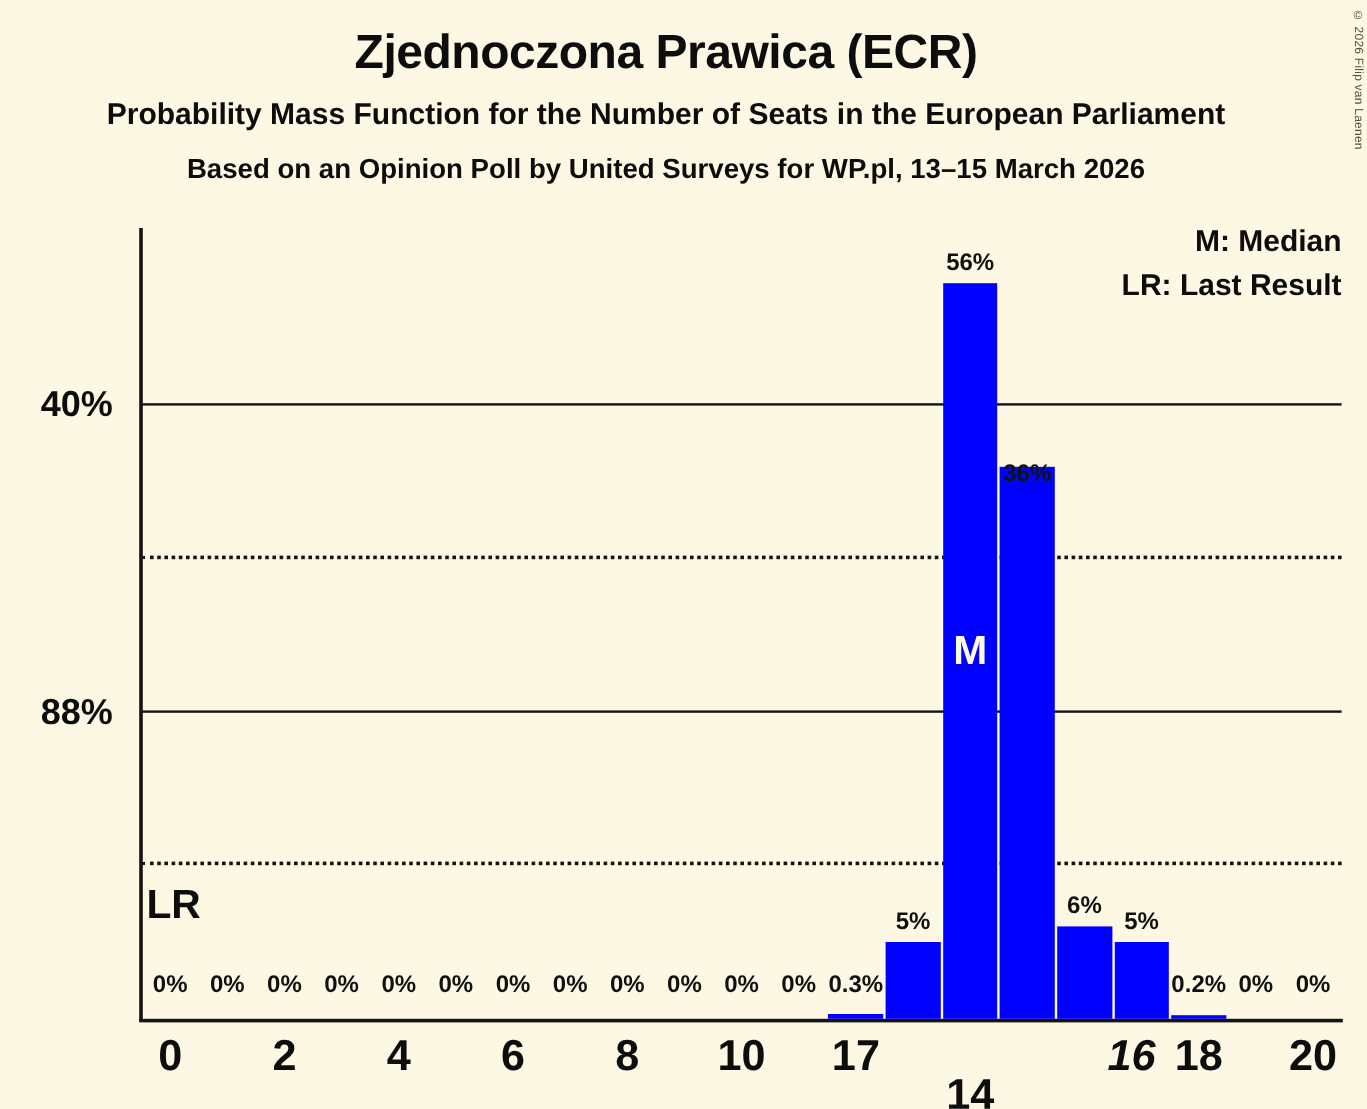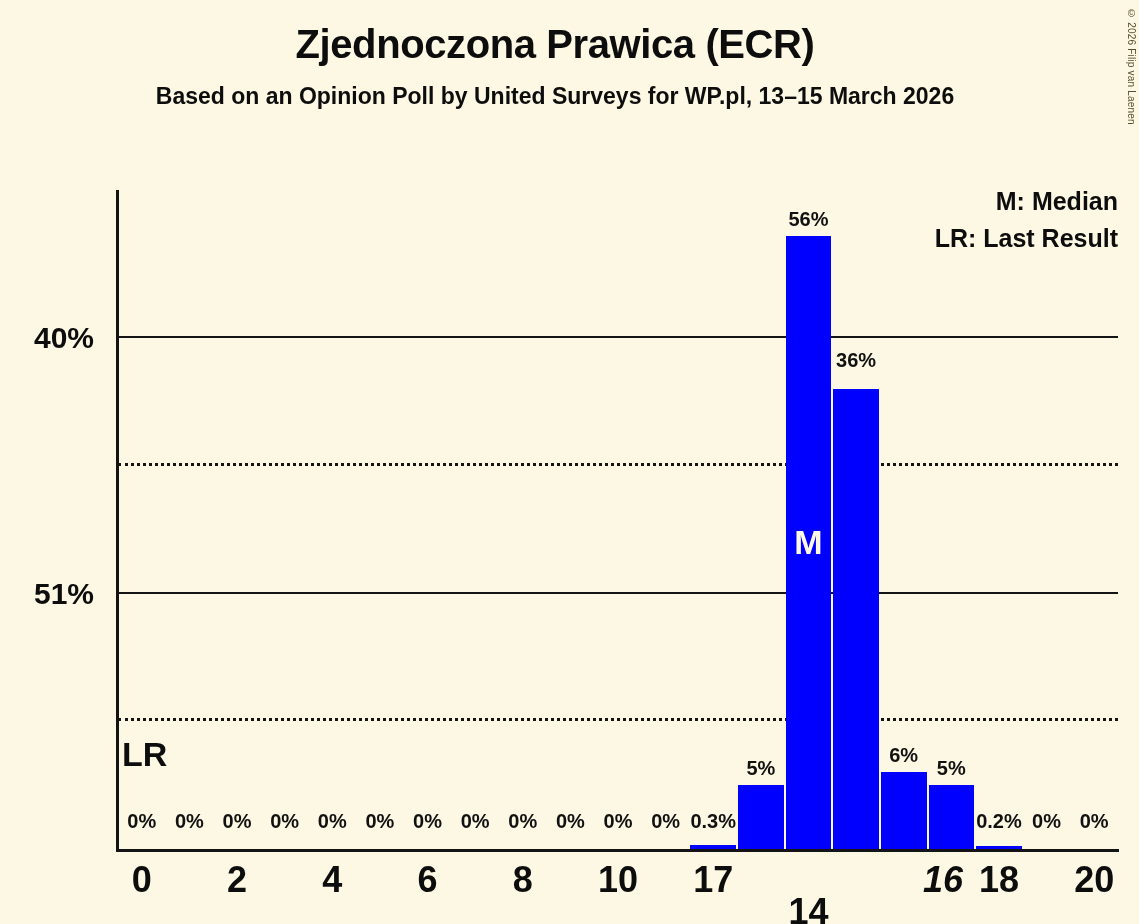--- a/index.html
+++ b/index.html
@@ -182,39 +182,40 @@
     white-space: nowrap;
   }
 </style>
 </head>
 <body>
 
 <div id="copyright">© 2026 Filip van Laenen</div>
 
 <div id="title-block">
   <div id="chart-title">Zjednoczona Prawica (ECR)</div>
+  <div id="chart-subtitle">Probability Mass Function for the Number of Seats in the European Parliament</div>
   <div id="chart-subsubtitle">Based on an Opinion Poll by United Surveys for WP.pl, 13–15 March 2026</div>
 </div>
 
 <div id="legend">
   <div class="legend-entry">M: Median</div>
   <div class="legend-entry">LR: Last Result</div>
 </div>
 
 <div id="plot">
   <div id="y-axis-line"></div>
   <div id="x-axis-line"></div>
   <div id="gridlines">
       <div class="gridline solid" style="bottom: 255.426px;"></div>
       <div class="gridline solid" style="bottom: 510.853px;"></div>
       <div class="gridline dotted" style="bottom: 127.713px;"></div>
       <div class="gridline dotted" style="bottom: 383.14px;"></div>
     </div>
   <div id="ytick-labels">
-      <div class="ytick-label" style="bottom: 240.426px;">51%</div>
+      <div class="ytick-label" style="bottom: 240.426px;">88%</div>
       <div class="ytick-label" style="bottom: 495.853px;">40%</div>
     </div>
   <div id="bars">
       <div class="bar-slot" style="left: 0px; width: 47.619px; height: 659px;">
         <div class="bar-value" style="bottom: 18px;">0%</div>
         <div class="lr-mark">LR</div>
       </div>
       <div class="bar-slot" style="left: 47.619px; width: 47.619px; height: 659px;">
         <div class="bar-value" style="bottom: 18px;">0%</div>
       </div>
@@ -256,21 +257,21 @@
         <div class="bar" style="height: 63.8566px; background: rgb(0, 0, 255);"></div>
         <div class="bar-value" style="bottom: 70.8566px;">5%</div>
       </div>
       <div class="bar-slot" style="left: 666.667px; width: 47.619px; height: 659px;">
         <div class="bar" style="height: 613.023px; background: rgb(0, 0, 255);"></div>
         <div class="bar-value" style="bottom: 620.023px;">56%</div>
         <div class="median-mark">M</div>
       </div>
       <div class="bar-slot" style="left: 714.286px; width: 47.619px; height: 659px;">
         <div class="bar" style="height: 459.767px; background: rgb(0, 0, 255);"></div>
-        <div class="bar-value" style="bottom: 479px;">36%</div>
+        <div class="bar-value" style="bottom: 444px;">36%</div>
       </div>
       <div class="bar-slot" style="left: 761.905px; width: 47.619px; height: 659px;">
         <div class="bar" style="height: 76.6279px; background: rgb(0, 0, 255);"></div>
         <div class="bar-value" style="bottom: 83.6279px;">6%</div>
       </div>
       <div class="bar-slot" style="left: 809.524px; width: 47.619px; height: 659px;">
         <div class="bar" style="height: 63.8566px; background: rgb(0, 0, 255);"></div>
         <div class="bar-value" style="bottom: 70.8566px;">5%</div>
       </div>
       <div class="bar-slot" style="left: 857.143px; width: 47.619px; height: 659px;">

